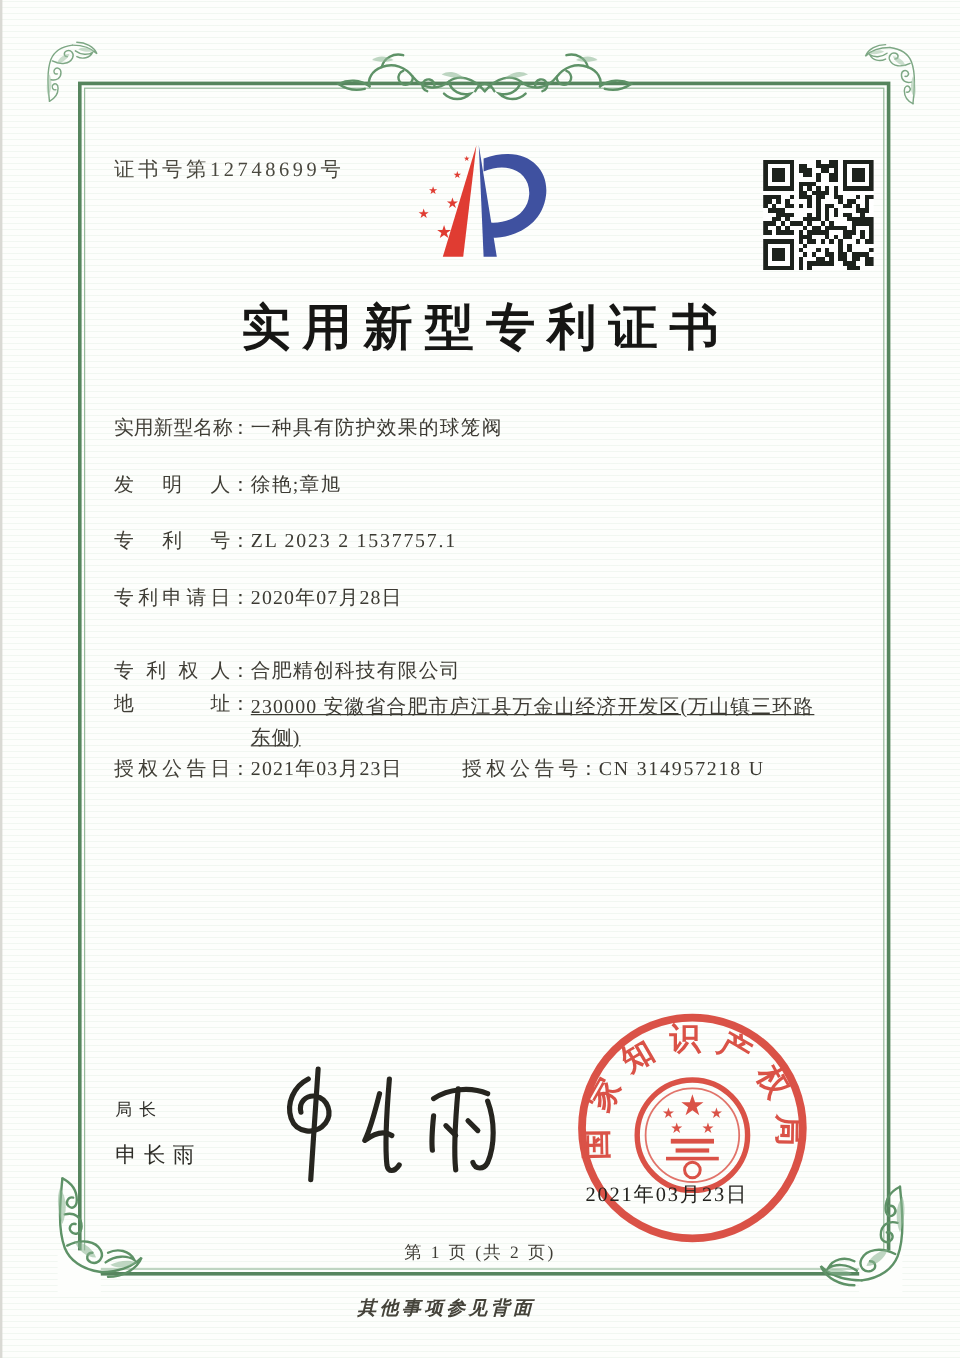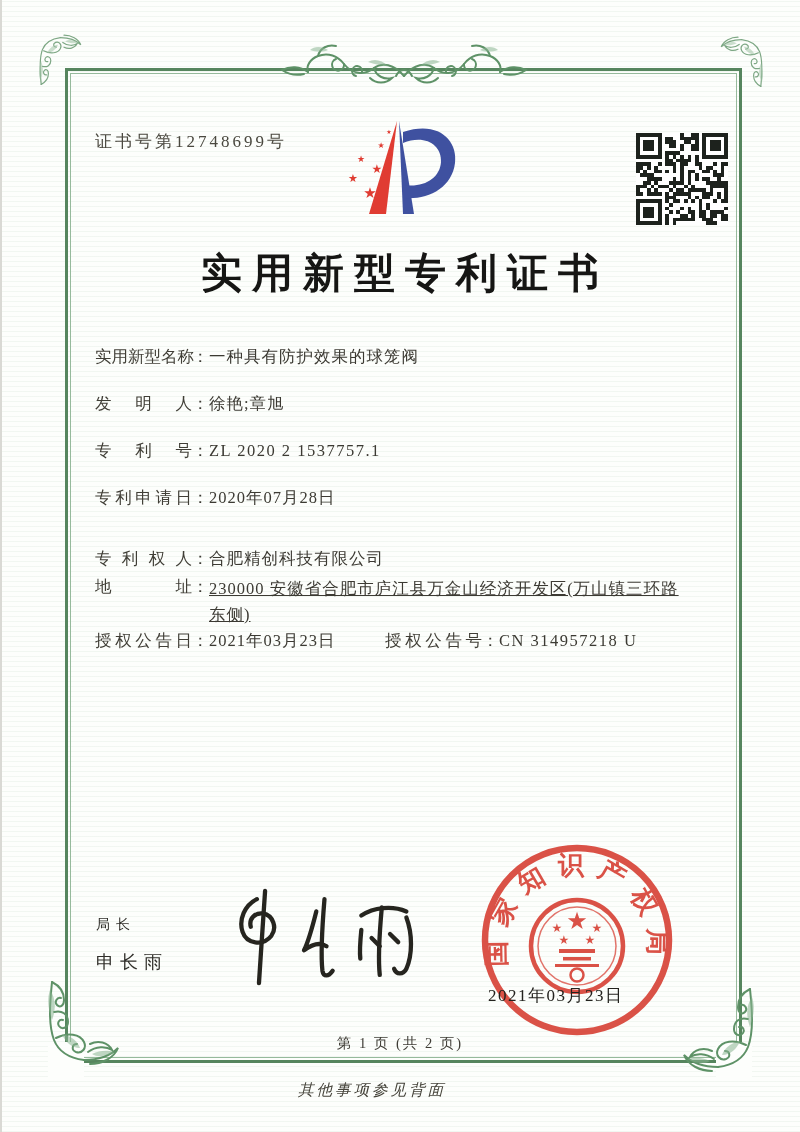--- a/index.html
+++ b/index.html
@@ -72,21 +72,21 @@
   
   .seal{position:absolute;left:462px;top:828px;width:230px;height:230px;z-index:5;opacity:.93;}
   .seal-arc-text{font-size:26px;font-weight:bold;letter-spacing:12px;fill:#d8453a;}
   .seal-date{position:absolute;left:488px;top:984px;z-index:6;font-size:17px;
     letter-spacing:1.5px;color:#23221e;}
 
   
   .page-footer{position:absolute;left:0;width:800px;top:1034px;z-index:4;
     text-align:center;font-size:14.5px;letter-spacing:2px;color:#3f3d36;}
   .back-note{position:absolute;left:0;right:56px;top:1080px;z-index:4;
-    text-align:center;font-size:15.5px;letter-spacing:3px;font-style:italic;color:#45433a;}
+    text-align:center;font-size:15.5px;letter-spacing:3px;font-style:italic;color:#45433a;font-weight:bold;}
 
   .green-stroke{stroke:#5e9267;fill:none;stroke-width:2;stroke-linecap:round;}
   .green-fill{fill:#8ab491;opacity:.55;}
   .ink{stroke:#26251f;fill:none;stroke-width:4.2;stroke-linecap:round;stroke-linejoin:round;}
 </style>
 </head>
 <body>
 
 <div class="paper-texture"></div>
 <div class="scan-edge"></div>
@@ -483,21 +483,21 @@
 <div class="title">实用新型专利证书</div>
 
 <div class="fields">
   <div class="frow r0">
     <span class="flabel">实用新型名称</span><span class="fcolon">：</span><span class="fvalue">一种具有防护效果的球笼阀</span>
   </div>
   <div class="frow r1">
     <span class="flabel">发明人</span><span class="fcolon">：</span><span class="fvalue">徐艳;章旭</span>
   </div>
   <div class="frow r2">
-    <span class="flabel">专利号</span><span class="fcolon">：</span><span class="fvalue num">ZL 2020 2 1537757.1</span>
+    <span class="flabel">专利号</span><span class="fcolon">：</span><span class="fvalue num">ZL 2023 2 1537757.1</span>
   </div>
   <div class="frow r3">
     <span class="flabel">专利申请日</span><span class="fcolon">：</span><span class="fvalue">2020年07月28日</span>
   </div>
   <div class="frow r4">
     <span class="flabel">专利权人</span><span class="fcolon">：</span><span class="fvalue">合肥精创科技有限公司</span>
   </div>
   <div class="frow r5">
     <span class="flabel">地址</span><span class="fcolon">：</span><span class="fvalue addr-value">230000 安徽省合肥市庐江县万金山经济开发区(万山镇三环路东侧)</span>
   </div>

